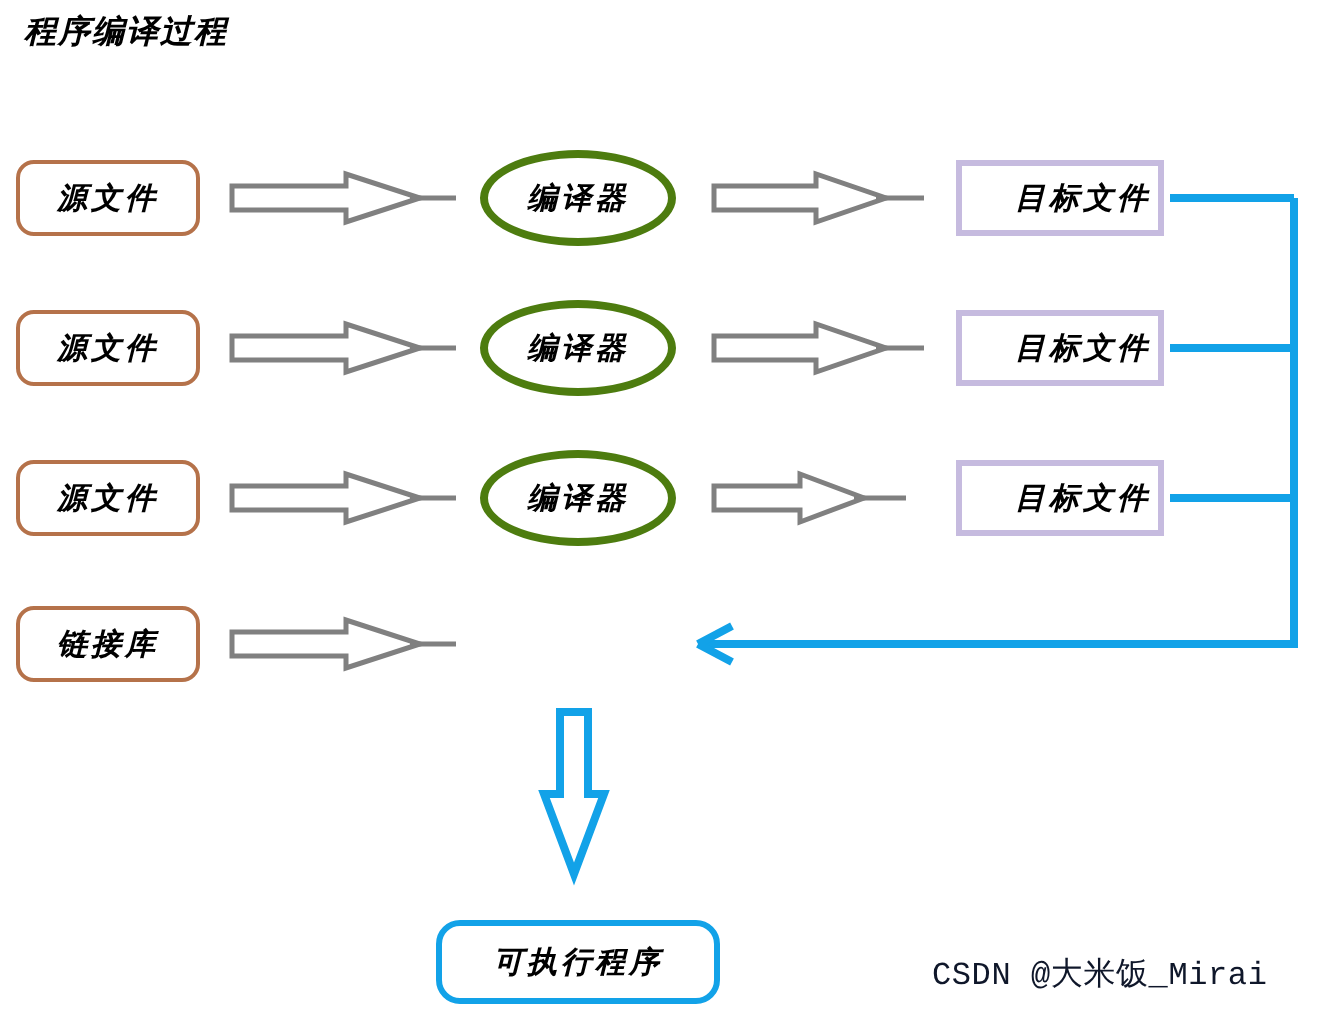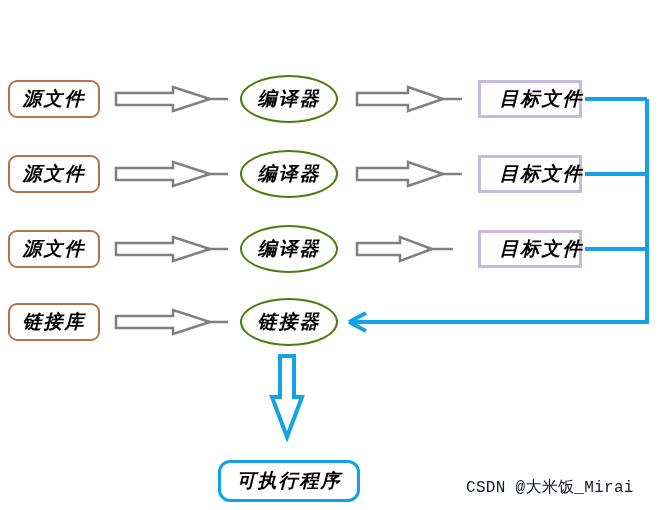--- a/index.html
+++ b/index.html
@@ -37,21 +37,21 @@
 
   
   .node {
     position: absolute;
     display: flex;
     align-items: center;
     justify-content: center;
     box-sizing: border-box;
     background: #ffffff;
     font-family: "DejaVu Serif", serif;
-    font-size: 19px;
+    font-size: 15px;
     font-weight: bold;
     font-style: italic;
     letter-spacing: 2px;
     color: #000000;
     white-space: nowrap;
     text-align: center;
   }
 
   .node-source {
     border: 2px solid #b5724a;
@@ -62,21 +62,21 @@
 
   .node-lib {
     border: 2px solid #b5724a;
     border-radius: 9px;
     width: 92px;
     height: 38px;
     font-family: Liberation Serif, serif;
   }
 
   .node-proc {
-    border: 2px solid #4d7c0f;
+    border: 4px solid #4d7c0f;
     border-radius: 50%;
     width: 98px;
     height: 48px;
     font-style: italic;
   }
 
   .node-object {
     border: 3px solid #c6bbdf;
     border-radius: 0;
     width: 104px;
@@ -109,20 +109,21 @@
     color: #0f172a;
     white-space: nowrap;
     letter-spacing: 0.3px;
   }
 </style>
 </head>
 <body>
 
 <div id="diagram-root">
 
+  <div class="title">程序编译过程</div>
 
   <svg id="connectors" viewBox="0 0 663 510" width="663" height="510" xmlns="http://www.w3.org/2000/svg">
 
     <g>
       <path d="M116,93 L173,93 L173,87 L210,99 L173,111 L173,105 L116,105 Z" fill="#ffffff" stroke="#808080" stroke-width="2.5" stroke-linejoin="miter"></path>
       <path d="M205,99 L228,99" stroke="#808080" stroke-width="2.5"></path>
     </g>
     <g>
       <path d="M116,168 L173,168 L173,162 L210,174 L173,186 L173,180 L116,180 Z" fill="#ffffff" stroke="#808080" stroke-width="2.5" stroke-linejoin="miter"></path>
       <path d="M205,174 L228,174" stroke="#808080" stroke-width="2.5"></path>
@@ -189,23 +190,20 @@
   <div class="node node-proc" style="left:240px; top:225px;">
     <span>编译器</span>
   </div>
   <div class="node node-object" style="left:478px; top:230px;">
     <span>目标文件</span>
   </div>
 
   <div class="node node-lib" style="left:8px; top:303px;">
     <span>链接库</span>
   </div>
-  <div class="node node-proc" style="left:240px; top:298px;">
-    <span>链接器</span>
-  </div>
 
   <div class="node node-exe" style="left:218px; top:460px;">
     <span>可执行程序</span>
   </div>
 
   <div class="watermark">CSDN @大米饭_Mirai</div>
 
 </div>
 
 </body></html>

